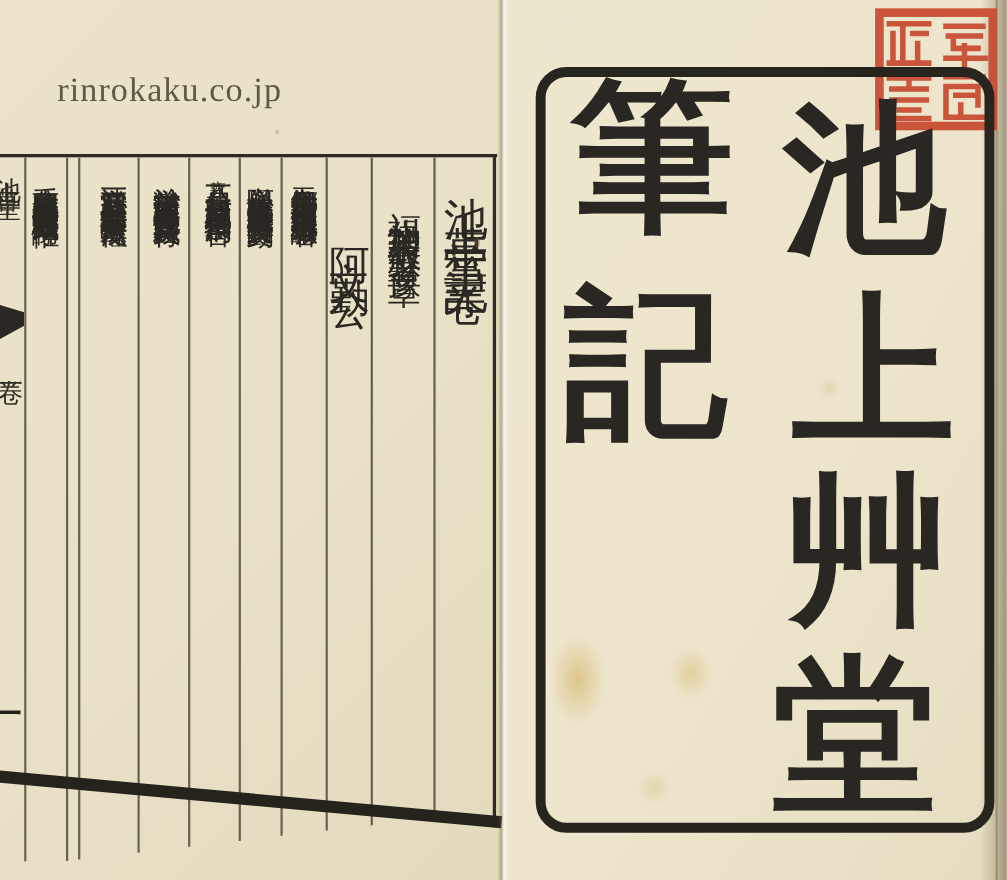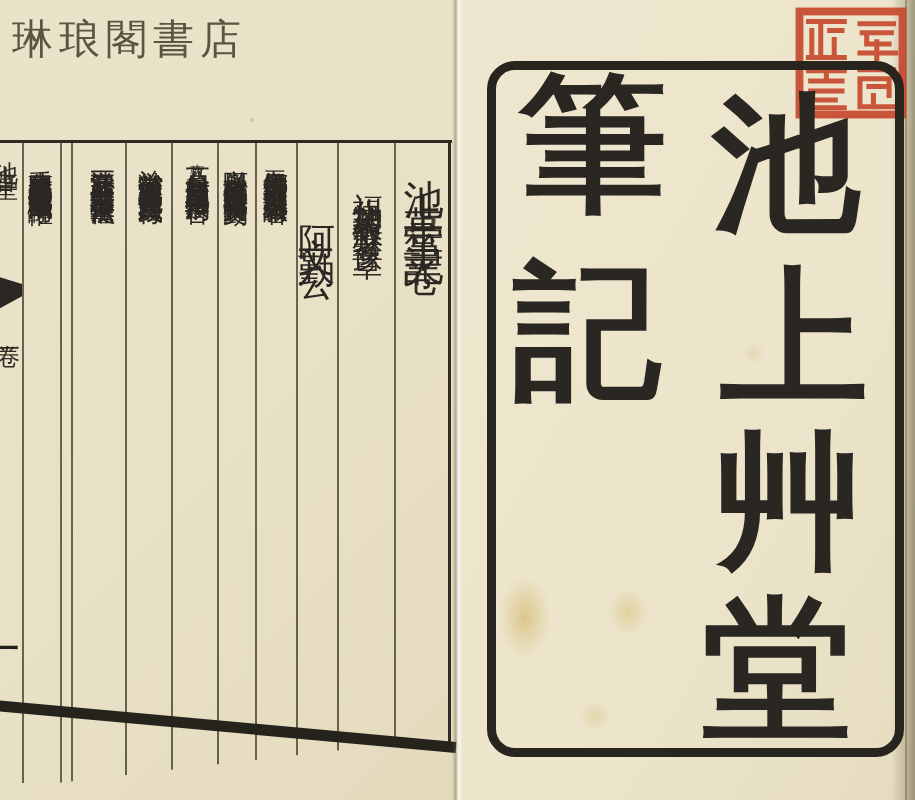--- a/index.html
+++ b/index.html
@@ -63,21 +63,21 @@
        background:radial-gradient(closest-side,rgba(170,130,40,.14),rgba(170,130,40,0) 70%);}
   .speck{position:absolute;background:rgba(90,78,55,.5);border-radius:50%;}
 </style>
 </head>
 <body>
 
 <div id="scan">
 
   <div class="page" id="page-left">
 
-    <div class="wm-name">琳琅閣書店</div>
+    <div class="wm-url">rinrokaku.co.jp</div>
 
     <div class="top-rule"></div>
     <div class="right-rule"></div>
 
     <div class="rules-clip">
       <div class="vline" style="left:22px"></div>
       <div class="vline" style="left:60px"></div>
       <div class="vline" style="left:71px"></div>
       <div class="vline" style="left:125px"></div>
       <div class="vline" style="left:171px"></div>

